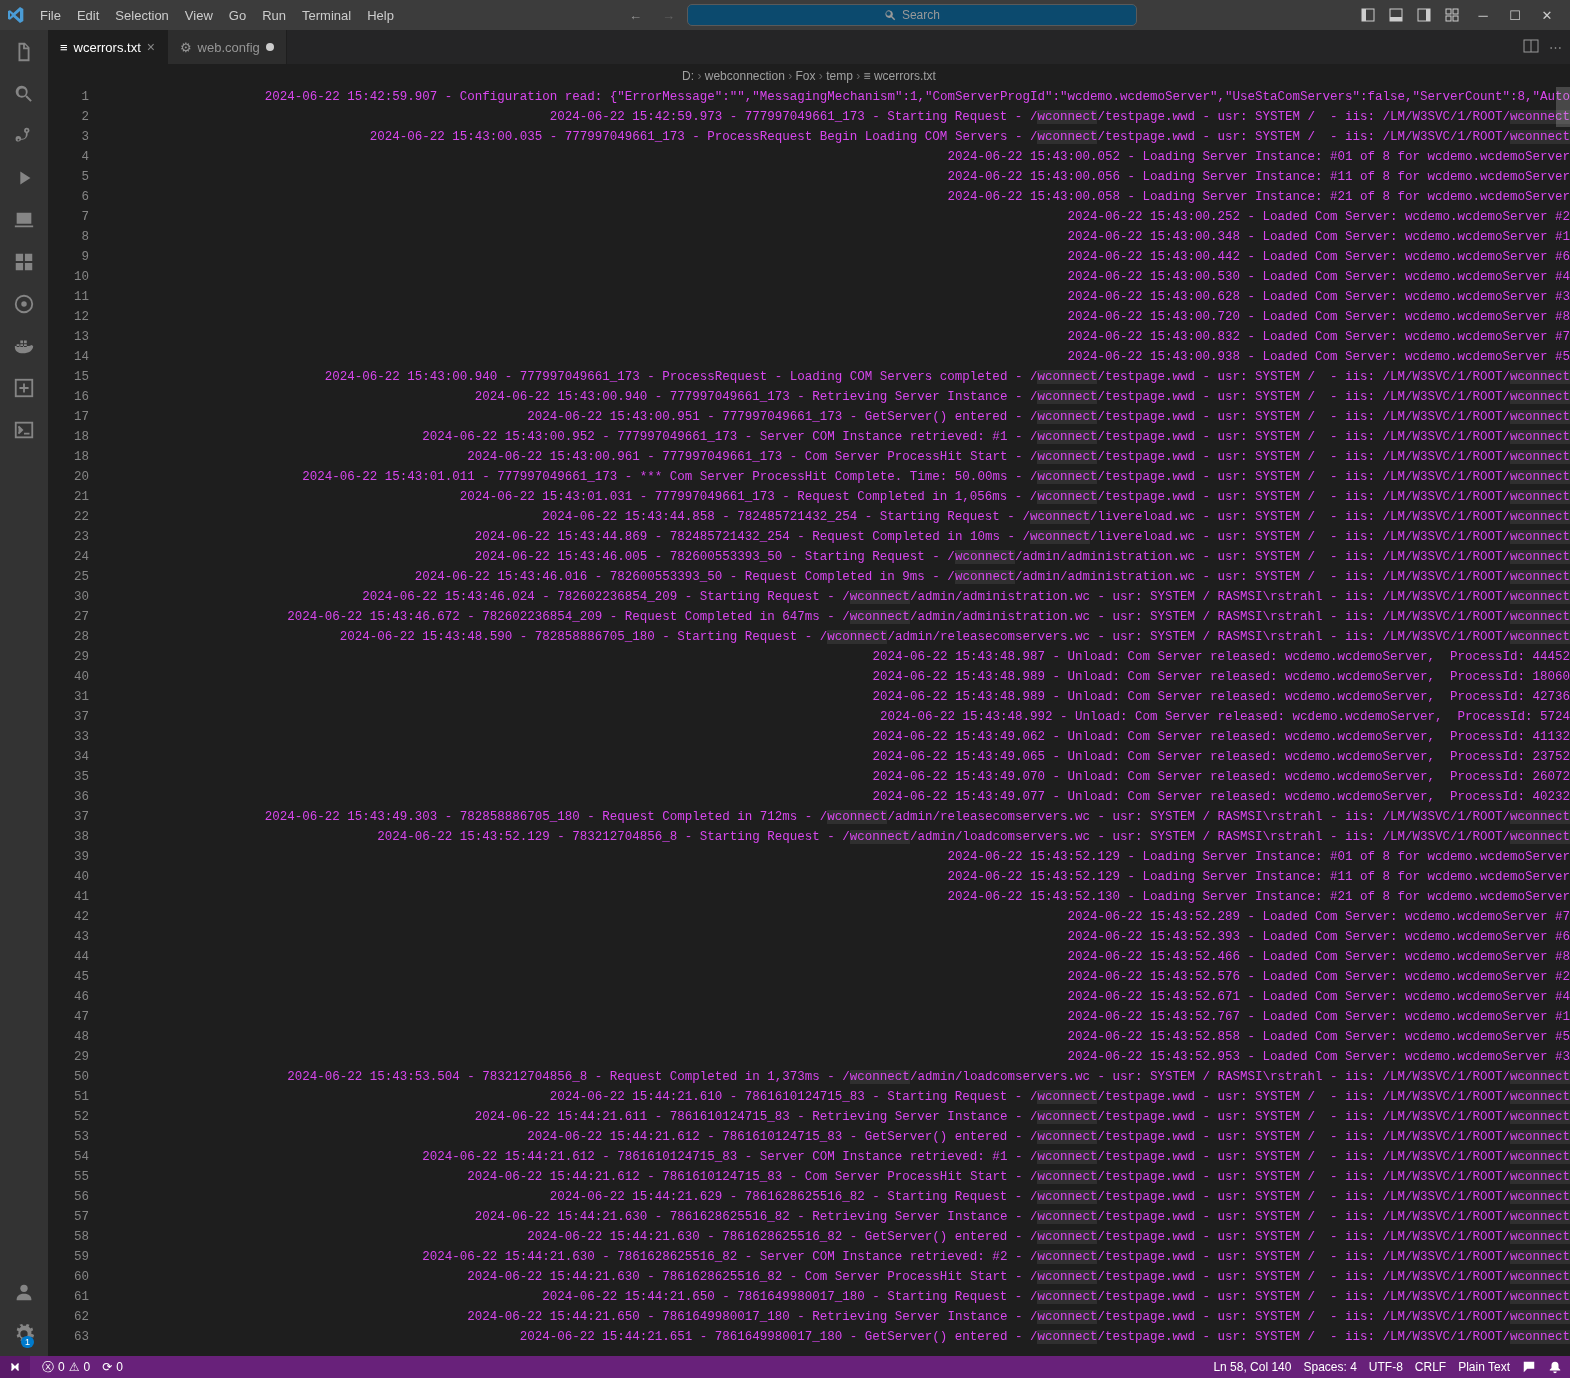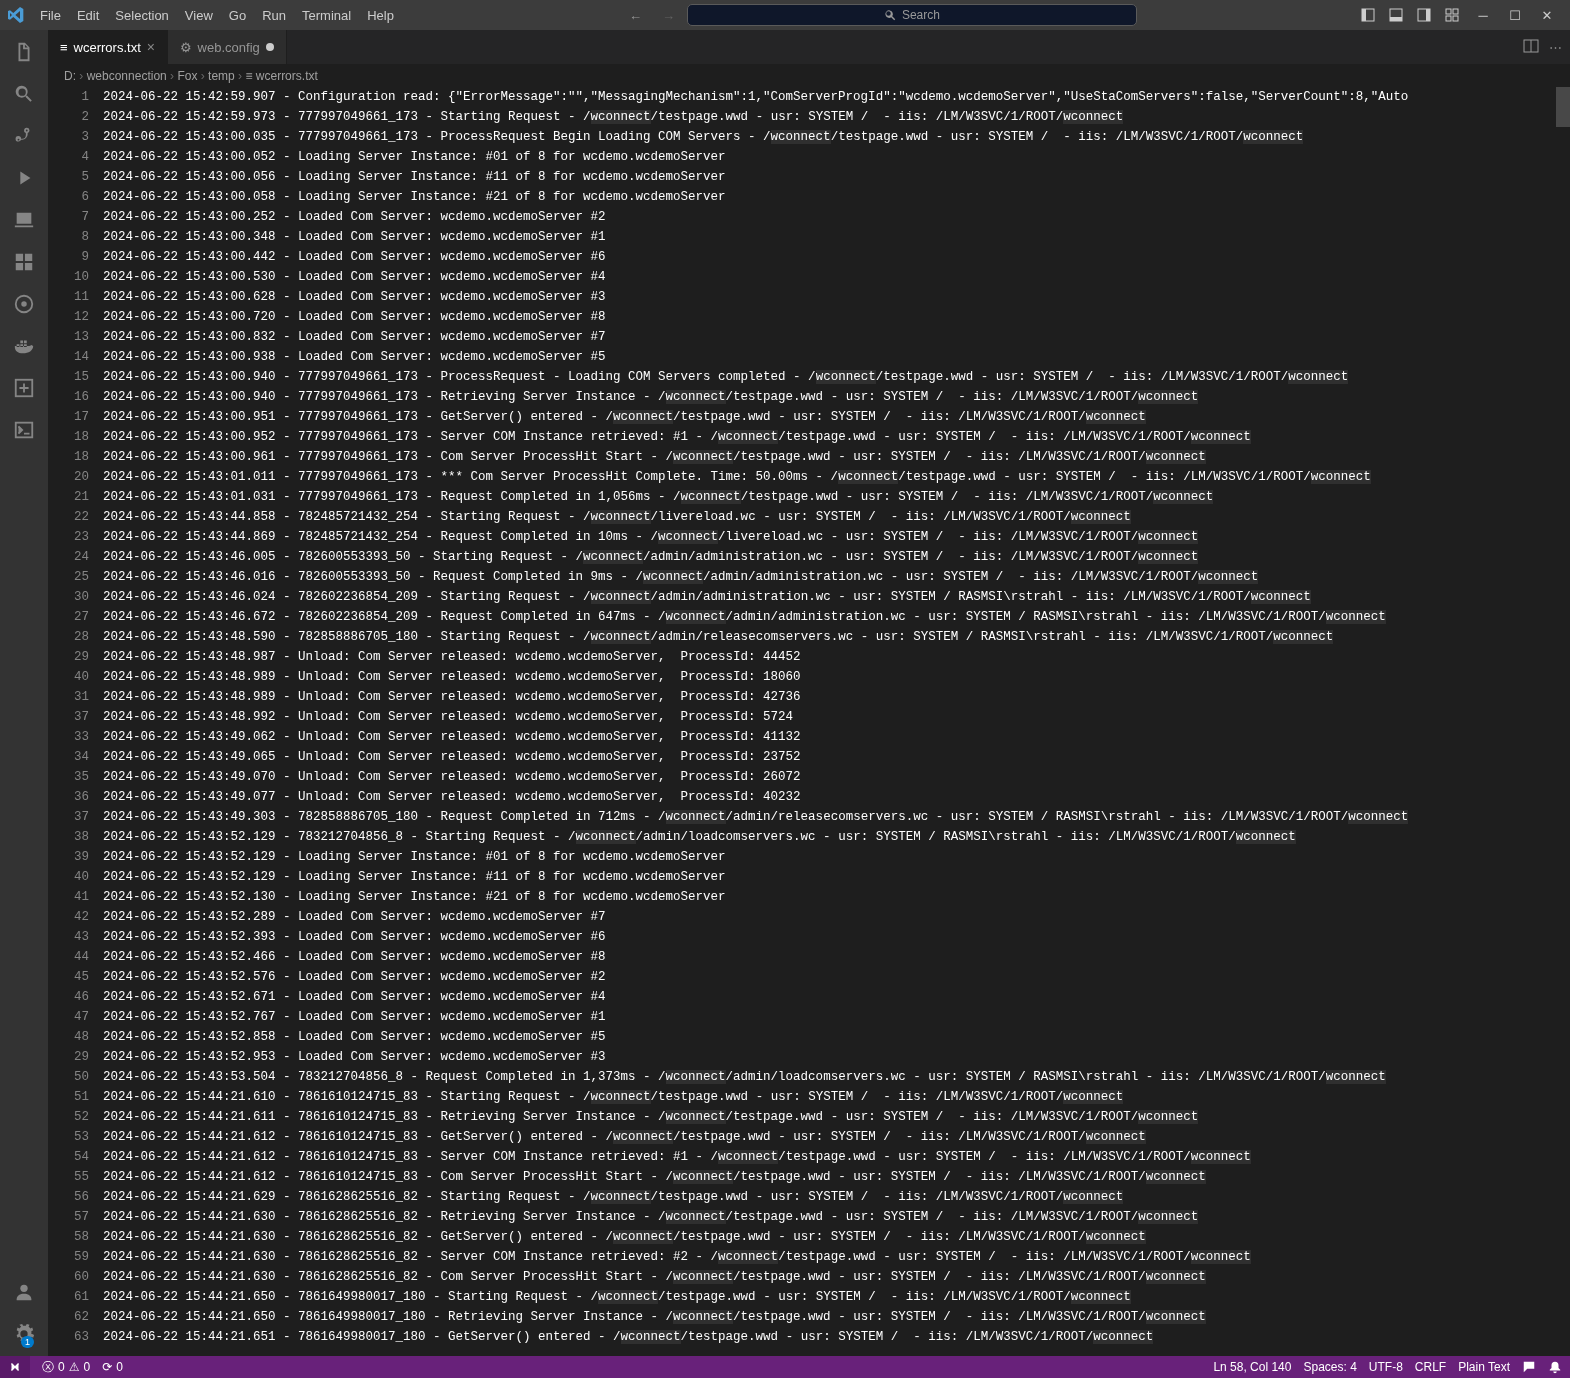--- a/index.html
+++ b/index.html
@@ -23,21 +23,21 @@
     gap: 4px;
     flex-shrink: 0;
   }
   .titlebar .vscode-icon { width: 16px; height: 16px; margin-right: 4px; display:flex;align-items:center;justify-content:center;}
   .titlebar .menu-item { padding: 4px 8px; cursor: pointer; color:#cccccc;}
   .titlebar .spacer { flex: 1; }
   .titlebar .nav-btn { padding: 4px 8px; color:#999; cursor:pointer;}
   .titlebar .search {
     width: 450px;
     height: 22px;
-    background: #0f172a;
+    background: #0c4a6e;
     border: 1px solid #5a5a5a;
     border-radius: 5px;
     display: flex;
     align-items: center;
     justify-content: center;
     gap: 6px;
     color: #999;
     font-size: 12px;
   }
   .titlebar .win-controls { display: flex; gap: 2px; margin-left: auto; }
@@ -79,29 +79,30 @@
     border-right:1px solid #1e1e1e; font-size:13px;
   }
   .tab.active { background:#1e1e1e; color:#ffffff;}
   .tab .close { color:#888; font-size:14px;}
   .tab .dirty-dot { width:8px;height:8px;border-radius:50%;background:#ccc;}
   .tab .file-icon { font-size:13px;}
   .tabs-right { margin-left:auto; display:flex; align-items:center; padding:0 8px; gap:10px; color:#999;}
 
   .breadcrumb {
     height: 22px; display:flex; align-items:center; gap:4px;
-    padding:0 16px; color:#a0a0a0; font-size:12px; background:#1e1e1e;
+    padding:0 0; color:#a0a0a0; font-size:12px; background:#1e1e1e;
     border-bottom:1px solid #1e1e1e;
+    justify-content:center;
   }
   .breadcrumb .sep { color:#666;}
 
   .code-view { flex:1; display:flex; overflow:hidden; font-family: Consolas, "Courier New", monospace; font-size:12.5px; position:relative;}
   .gutter { width: 55px; text-align:right; padding-right:14px; color:#858585; background:#1e1e1e; user-select:none;flex-shrink:0;}
   .gutter div { height: 20px; line-height:20px;}
-  .lines { flex:1; overflow:hidden; white-space:pre; color:#ffffff;}
+  .lines { flex:1; overflow:hidden; white-space:pre; color:#d946ef;text-align:right;}
   .lines .line { height:20px; line-height:20px; white-space: pre; }
   .hl { background: rgba(255,255,255,0.08);} 
   .scroll-thumb {
     position:absolute; right:0; top:0; width:14px; height:40px;
     background:rgba(200,200,200,0.25);
   }
 
   .statusbar {
     height: 22px; background:#68217a; color:#fff;
     display:flex; align-items:center; font-size:12px;

